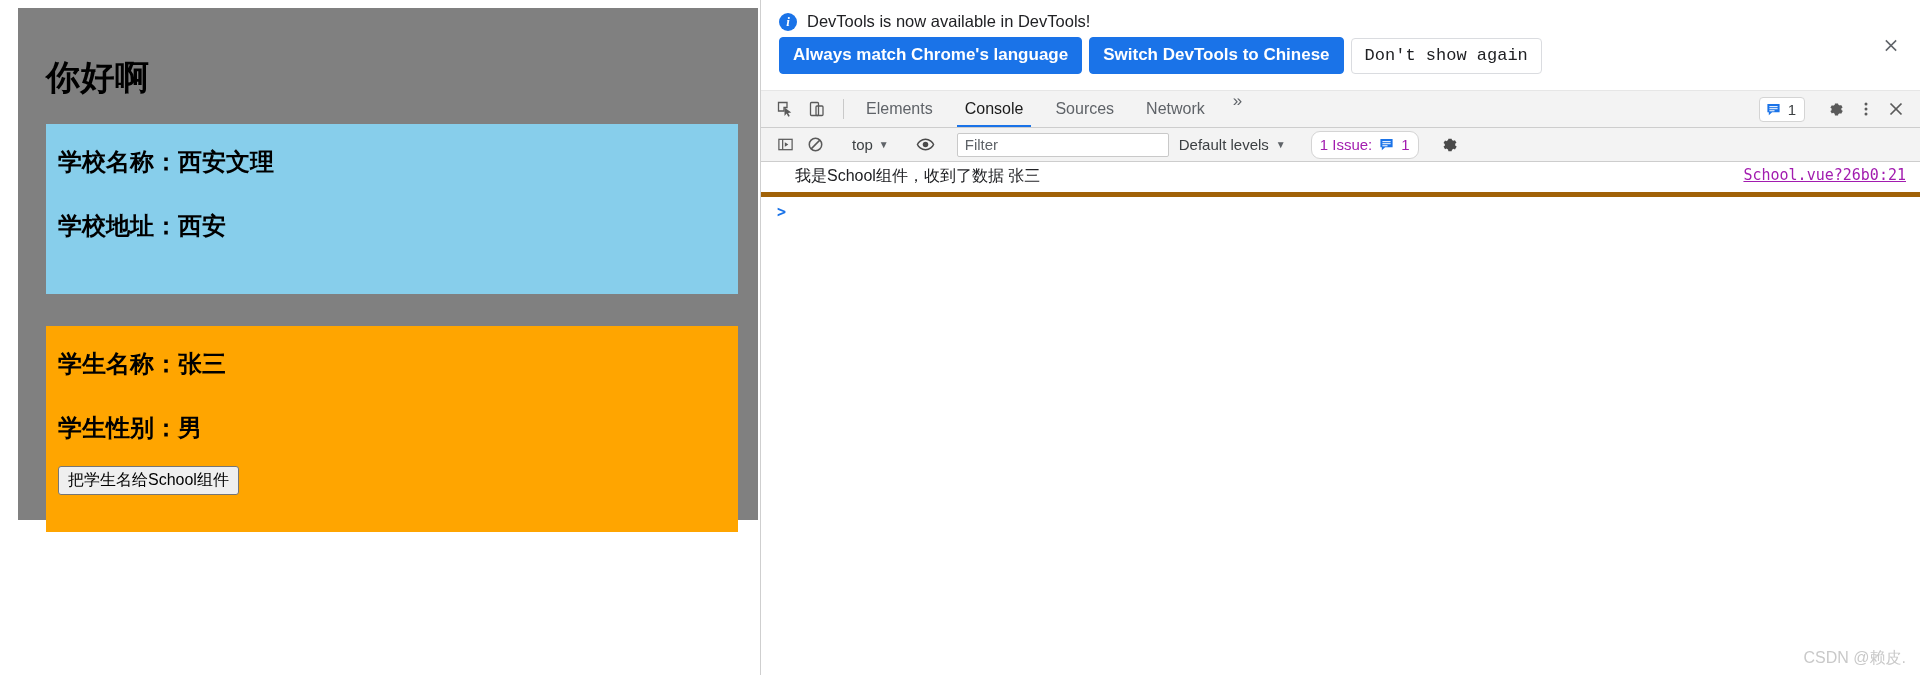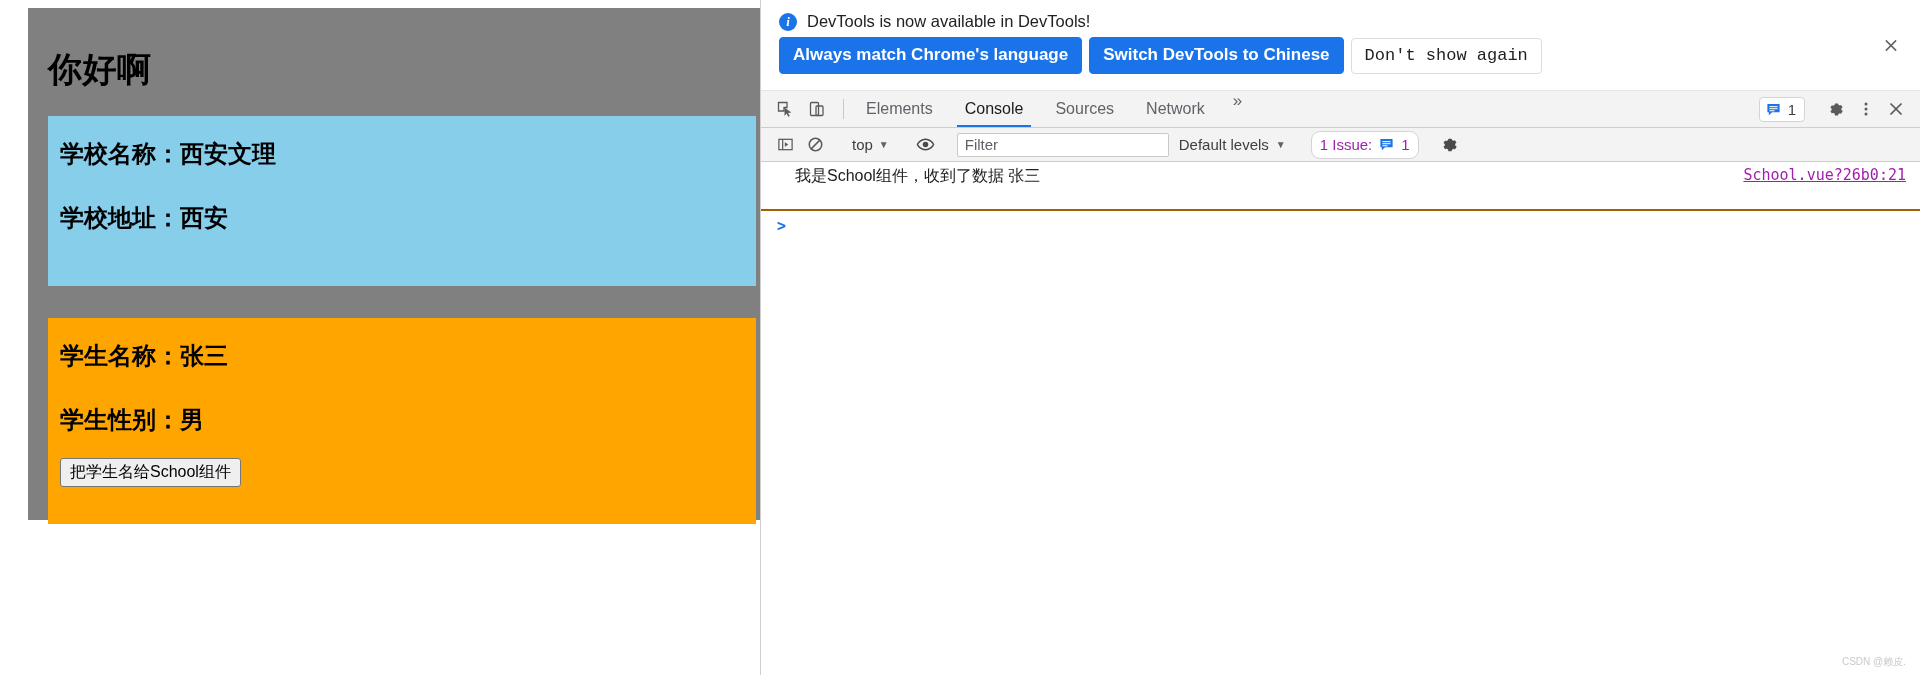--- a/index.html
+++ b/index.html
@@ -14,24 +14,24 @@
 
   
   .page-pane {
     width: 760px; height: 675px;
     background: #ffffff;
     position: relative;
     flex: 0 0 760px;
   }
   .app-root {
     position: absolute;
-    left: 28px; top: 8px;
+    left: 18px; top: 8px;
     width: 740px; height: 512px;
     background: #808080;
-    padding: 8px;
+    padding: 16px;
   }
   .app-title {
     margin: 0;
     padding: 36px 0 30px 12px;
     font-size: 34px;
     font-weight: bold;
     color: #000;
     line-height: 1;
     letter-spacing: 0.5px;
   }
@@ -188,22 +188,22 @@
     display: flex; align-items: center; gap: 7px;
     border: 1px solid #d4d4d4; border-radius: 9px;
     padding: 2px 8px; height: 28px; background: #fff;
     font-size: 15px; color: #a21caf; cursor: pointer;
   }
 
   
   .console-body { flex: 1 1 auto; background: #ffffff; overflow: hidden; position: relative; }
   .console-row {
     display: flex; align-items: flex-start;
-    padding: 4px 14px 22px 34px;
-    border-bottom: 2px solid #a16207;
+    padding: 4px 14px 5px 34px;
+    border-bottom: 5px solid #a16207;
     min-height: 24px;
   }
   .console-msg {
     font-size: 16px; color: #202124;
     font-family: "Liberation Sans", "DejaVu Sans", sans-serif;
     white-space: nowrap;
   }
   .console-src {
     margin-left: auto;
     font-size: 15px; color: #a21caf;
@@ -217,21 +217,21 @@
     min-height: 22px;
   }
   .prompt-caret {
     color: #1a73e8; font-size: 15px; font-weight: bold;
     margin-right: 8px; font-family: "DejaVu Sans Mono", "Liberation Mono", monospace;
   }
   .prompt-input { flex: 1 1 auto; height: 16px; }
 
   .watermark {
     position: absolute; right: 14px; bottom: 6px;
-    font-size: 10px; color: #c9c9c9;
+    font-size: 16px; color: #c9c9c9;
     font-family: "Liberation Sans", "DejaVu Sans", sans-serif;
     user-select: none;
   }
 
   svg { display: block; }
 </style>
 </head>
 <body>
 
 <div id="root">

